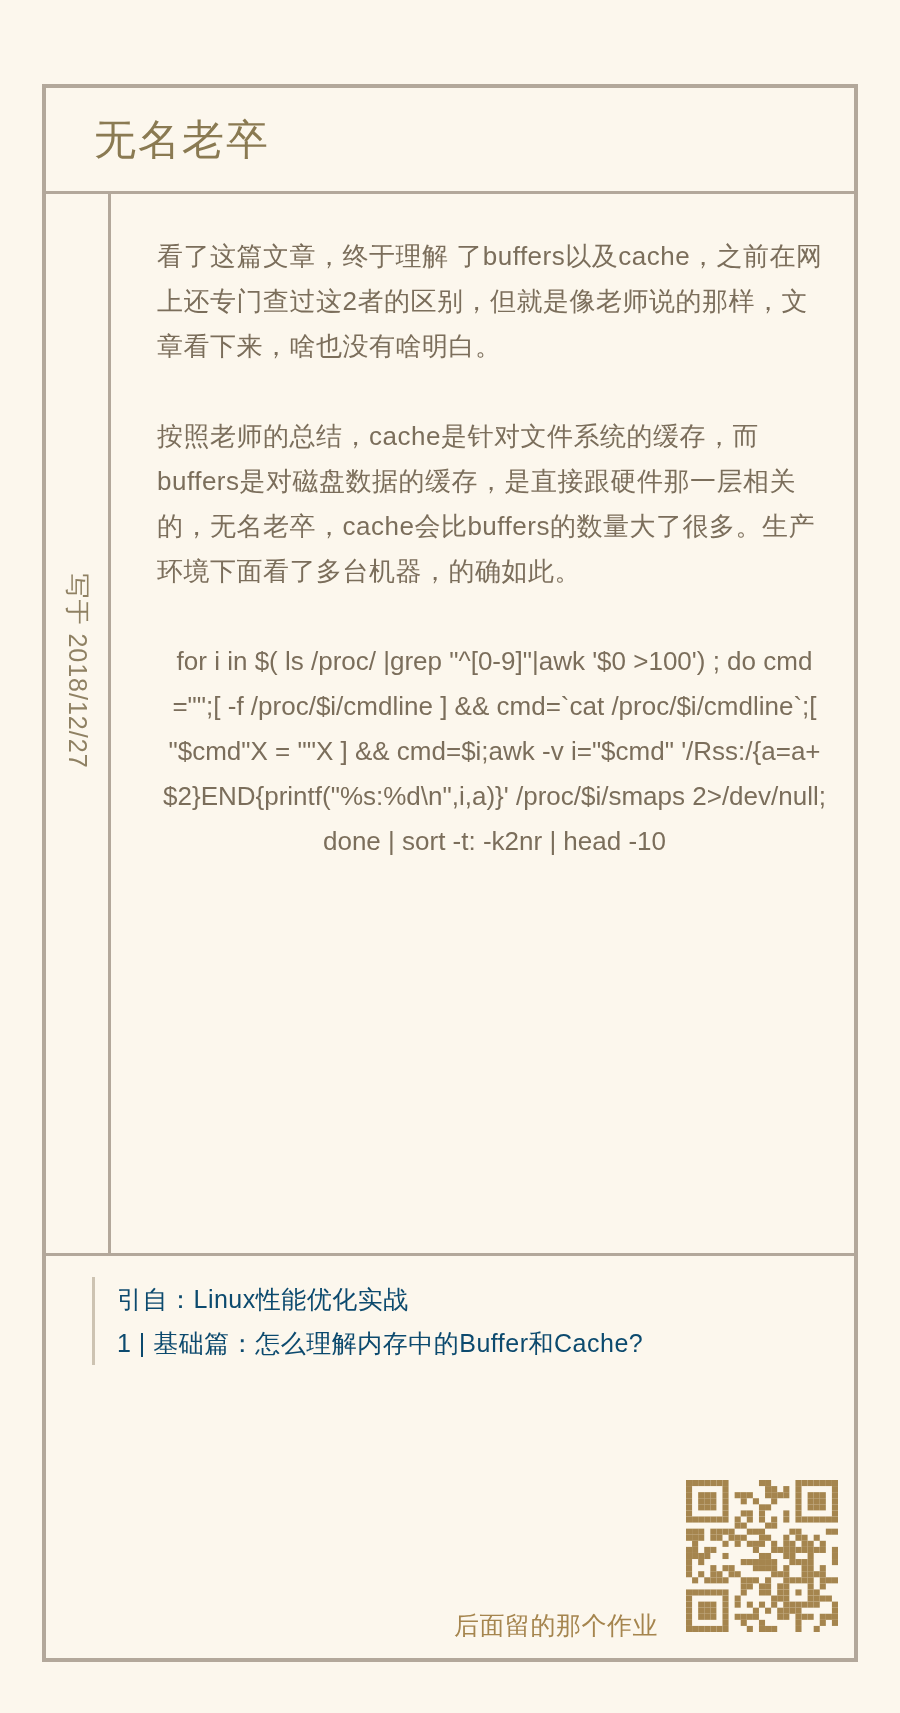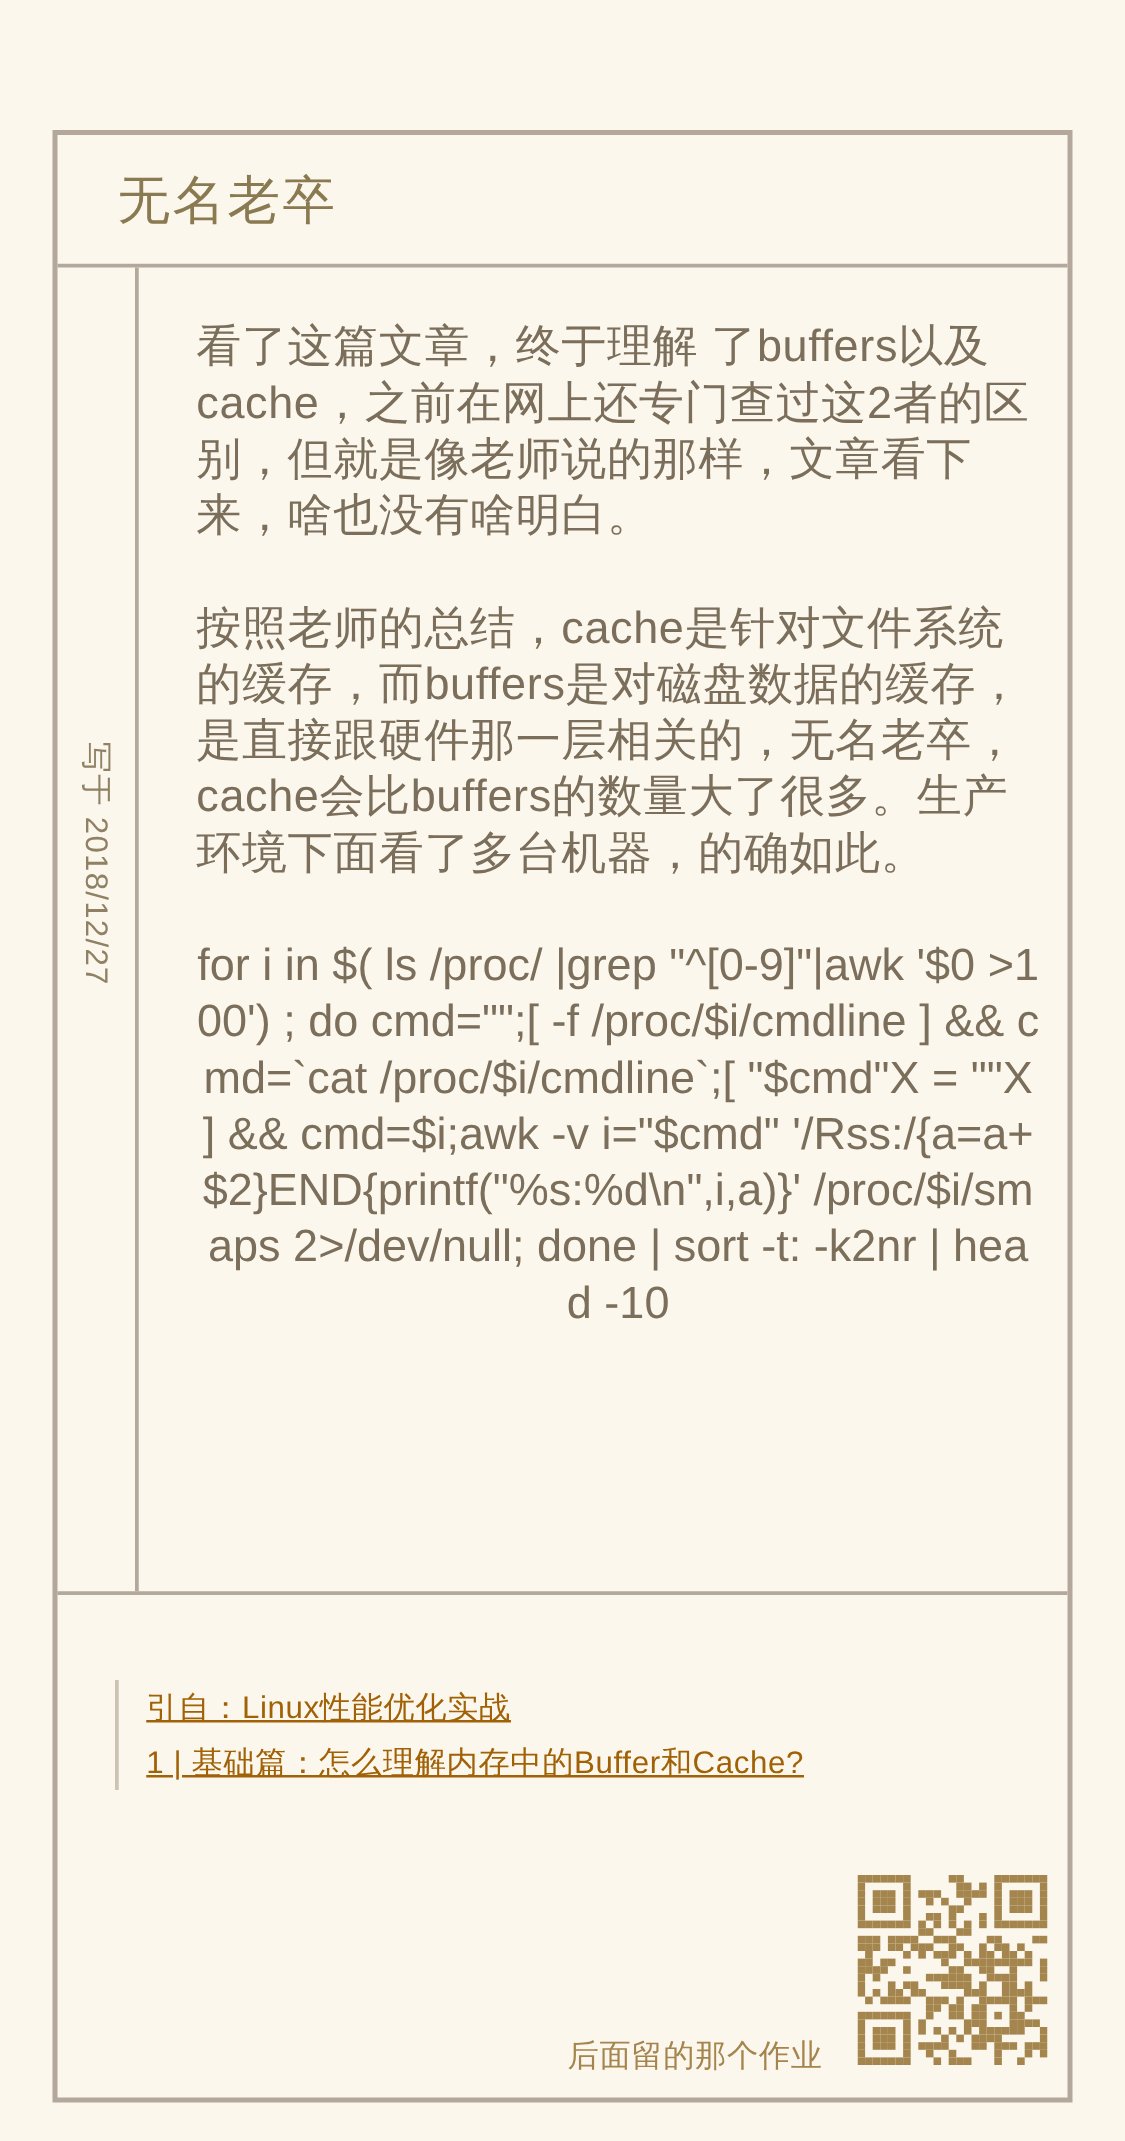--- a/index.html
+++ b/index.html
@@ -1,33 +1,33 @@
 <!DOCTYPE html>
 <html><head>
 <meta charset="utf-8">
 <style>
   html,body{margin:0;padding:0;background:#fcf7ed;}
   .canvas{position:relative;width:900px;height:1713px;background:#fcf7ed;
     font-family:"Liberation Sans","DejaVu Sans",sans-serif;overflow:hidden;}
-  .card{position:absolute;left:42px;top:104px;width:816px;height:1578px;
+  .card{position:absolute;left:42px;top:84px;width:816px;height:1578px;
     border:4px solid #b3a89b;box-sizing:border-box;display:flex;flex-direction:column;background:#fcf7ed;}
   .card-header{flex:0 0 106px;border-bottom:3px solid #b3a89b;display:flex;align-items:center;
     padding-left:48px;box-sizing:border-box;}
   .author{font-size:42px;color:#8a7a52;letter-spacing:2px;}
   .card-body{flex:0 0 1062px;display:flex;border-bottom:3px solid #b3a89b;box-sizing:border-box;}
   .date-col{flex:0 0 62px;border-right:3px solid #b3a89b;position:relative;}
   .date-text{position:absolute;top:45%;left:50%;transform:translate(-50%,-50%) rotate(90deg);
     white-space:nowrap;font-size:25px;color:#8f8163;letter-spacing:1px;}
   .comment-col{flex:1;padding:40px 22px 12px 46px;box-sizing:border-box;color:#7b6e5b;
-    font-size:36px;line-height:45px;letter-spacing:.5px;overflow:hidden;}
+    font-size:26px;line-height:45px;letter-spacing:.5px;overflow:hidden;}
   .comment-col p{margin:0 0 45px 0;}
   .comment-col p.code{word-break:break-all;letter-spacing:0;text-align:center;}
   .card-footer{flex:1;position:relative;}
-  .citation{margin:68px 0 0 46px;border-left:3px solid #cdc3b2;padding-left:22px;
-    color:#a16207;font-size:25px;line-height:44px;letter-spacing:.5px;text-decoration:underline;}
+  .citation{margin:21px 0 0 46px;border-left:3px solid #cdc3b2;padding-left:22px;
+    color:#0c4a6e;font-size:25px;line-height:44px;letter-spacing:.5px;}
   .footer-cta{position:absolute;right:16px;bottom:26px;display:flex;align-items:flex-end;}
   .cta-text{text-align:right;color:#a5854e;font-size:25px;line-height:38px;
     margin-right:28px;margin-bottom:-12px;letter-spacing:.5px;}
   .qr{width:152px;height:152px;flex:0 0 auto;}
   .qr svg{display:block;width:152px;height:152px;}
 </style>
 </head>
 <body>
 
 <div class="canvas">

